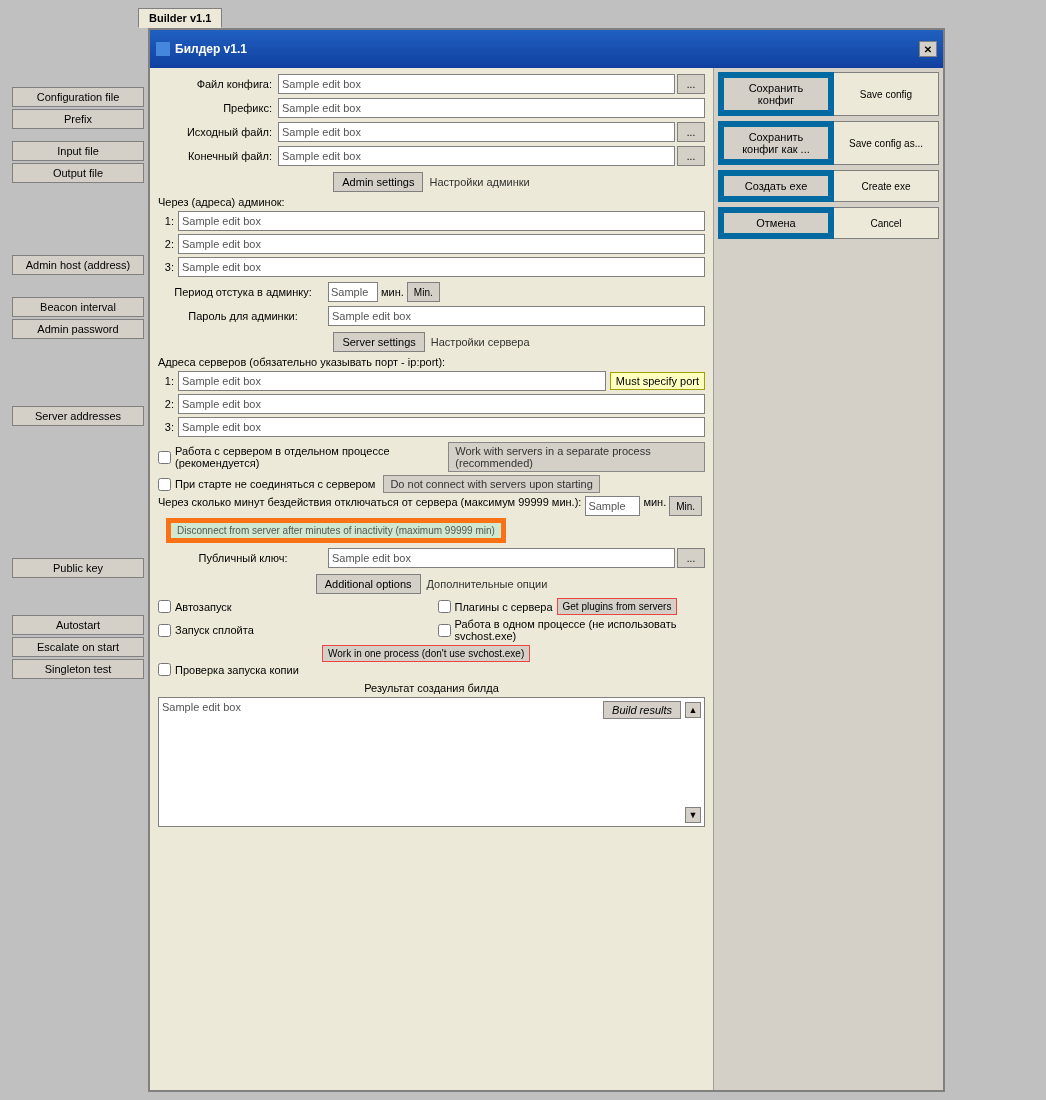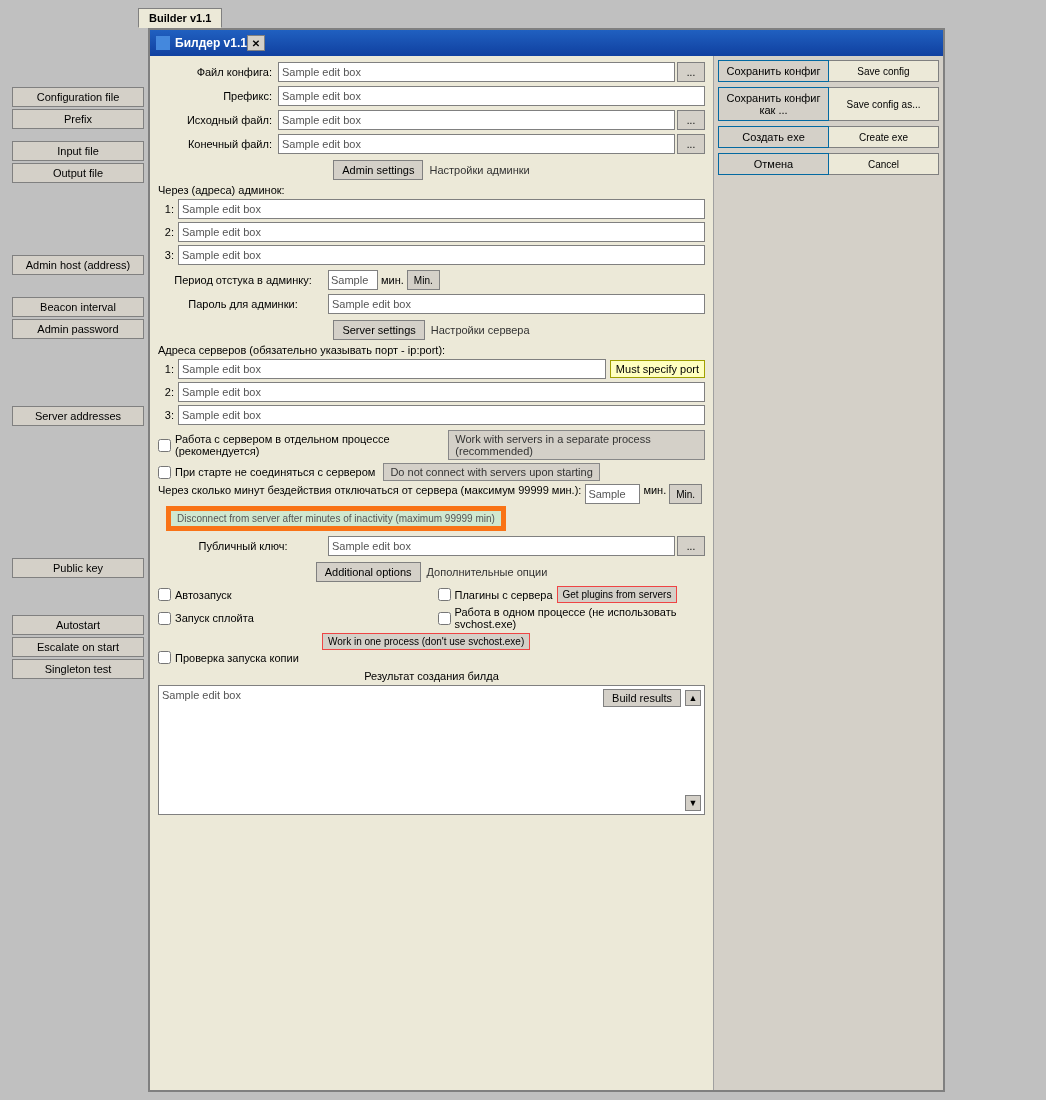--- a/index.html
+++ b/index.html
@@ -38,24 +38,24 @@
       background: #ece9d8;
       font-weight: bold;
       z-index: 2;
       border-bottom: 1px solid #ece9d8;
     }
 
     
     .titlebar {
       display: flex;
       align-items: center;
-      justify-content: flex-start;
+      justify-content: space-between;
       background: linear-gradient(to bottom, #2060c0, #1040a0);
       color: white;
-      padding: 5px 6px;
+      padding: 11px 6px;
       font-size: 12px;
       font-weight: bold;
     }
     .titlebar-icon {
       width: 14px;
       height: 14px;
       background: #4488dd;
       margin-right: 5px;
       display: inline-block;
     }
@@ -305,20 +305,21 @@
       flex: 1;
       min-height: 80px;
     }
     .build-results-btn {
       background: #d4d0c8;
       border: 1px solid #808080;
       padding: 2px 8px;
       font-size: 11px;
       cursor: pointer;
       margin-left: 10px;
+      font-style: italic;
     }
 
     
     .right-panel {
       display: flex;
       flex-direction: column;
       width: 230px;
       background: #d4d0c8;
       border-left: 1px solid #a0a0a0;
       padding: 4px;
@@ -326,21 +327,21 @@
     }
 
     .right-btn-pair {
       display: flex;
       align-items: stretch;
       margin-bottom: 3px;
     }
     .btn-ru {
       flex: 1;
       background: #d4d0c8;
-      border: 1px solid #0369a1;
+      border: 6px solid #0369a1;
       padding: 4px 5px;
       font-size: 11px;
       cursor: pointer;
       text-align: center;
     }
     .btn-en {
       flex: 1;
       background: #ece9d8;
       border: 1px solid #808080;
       border-left: none;

